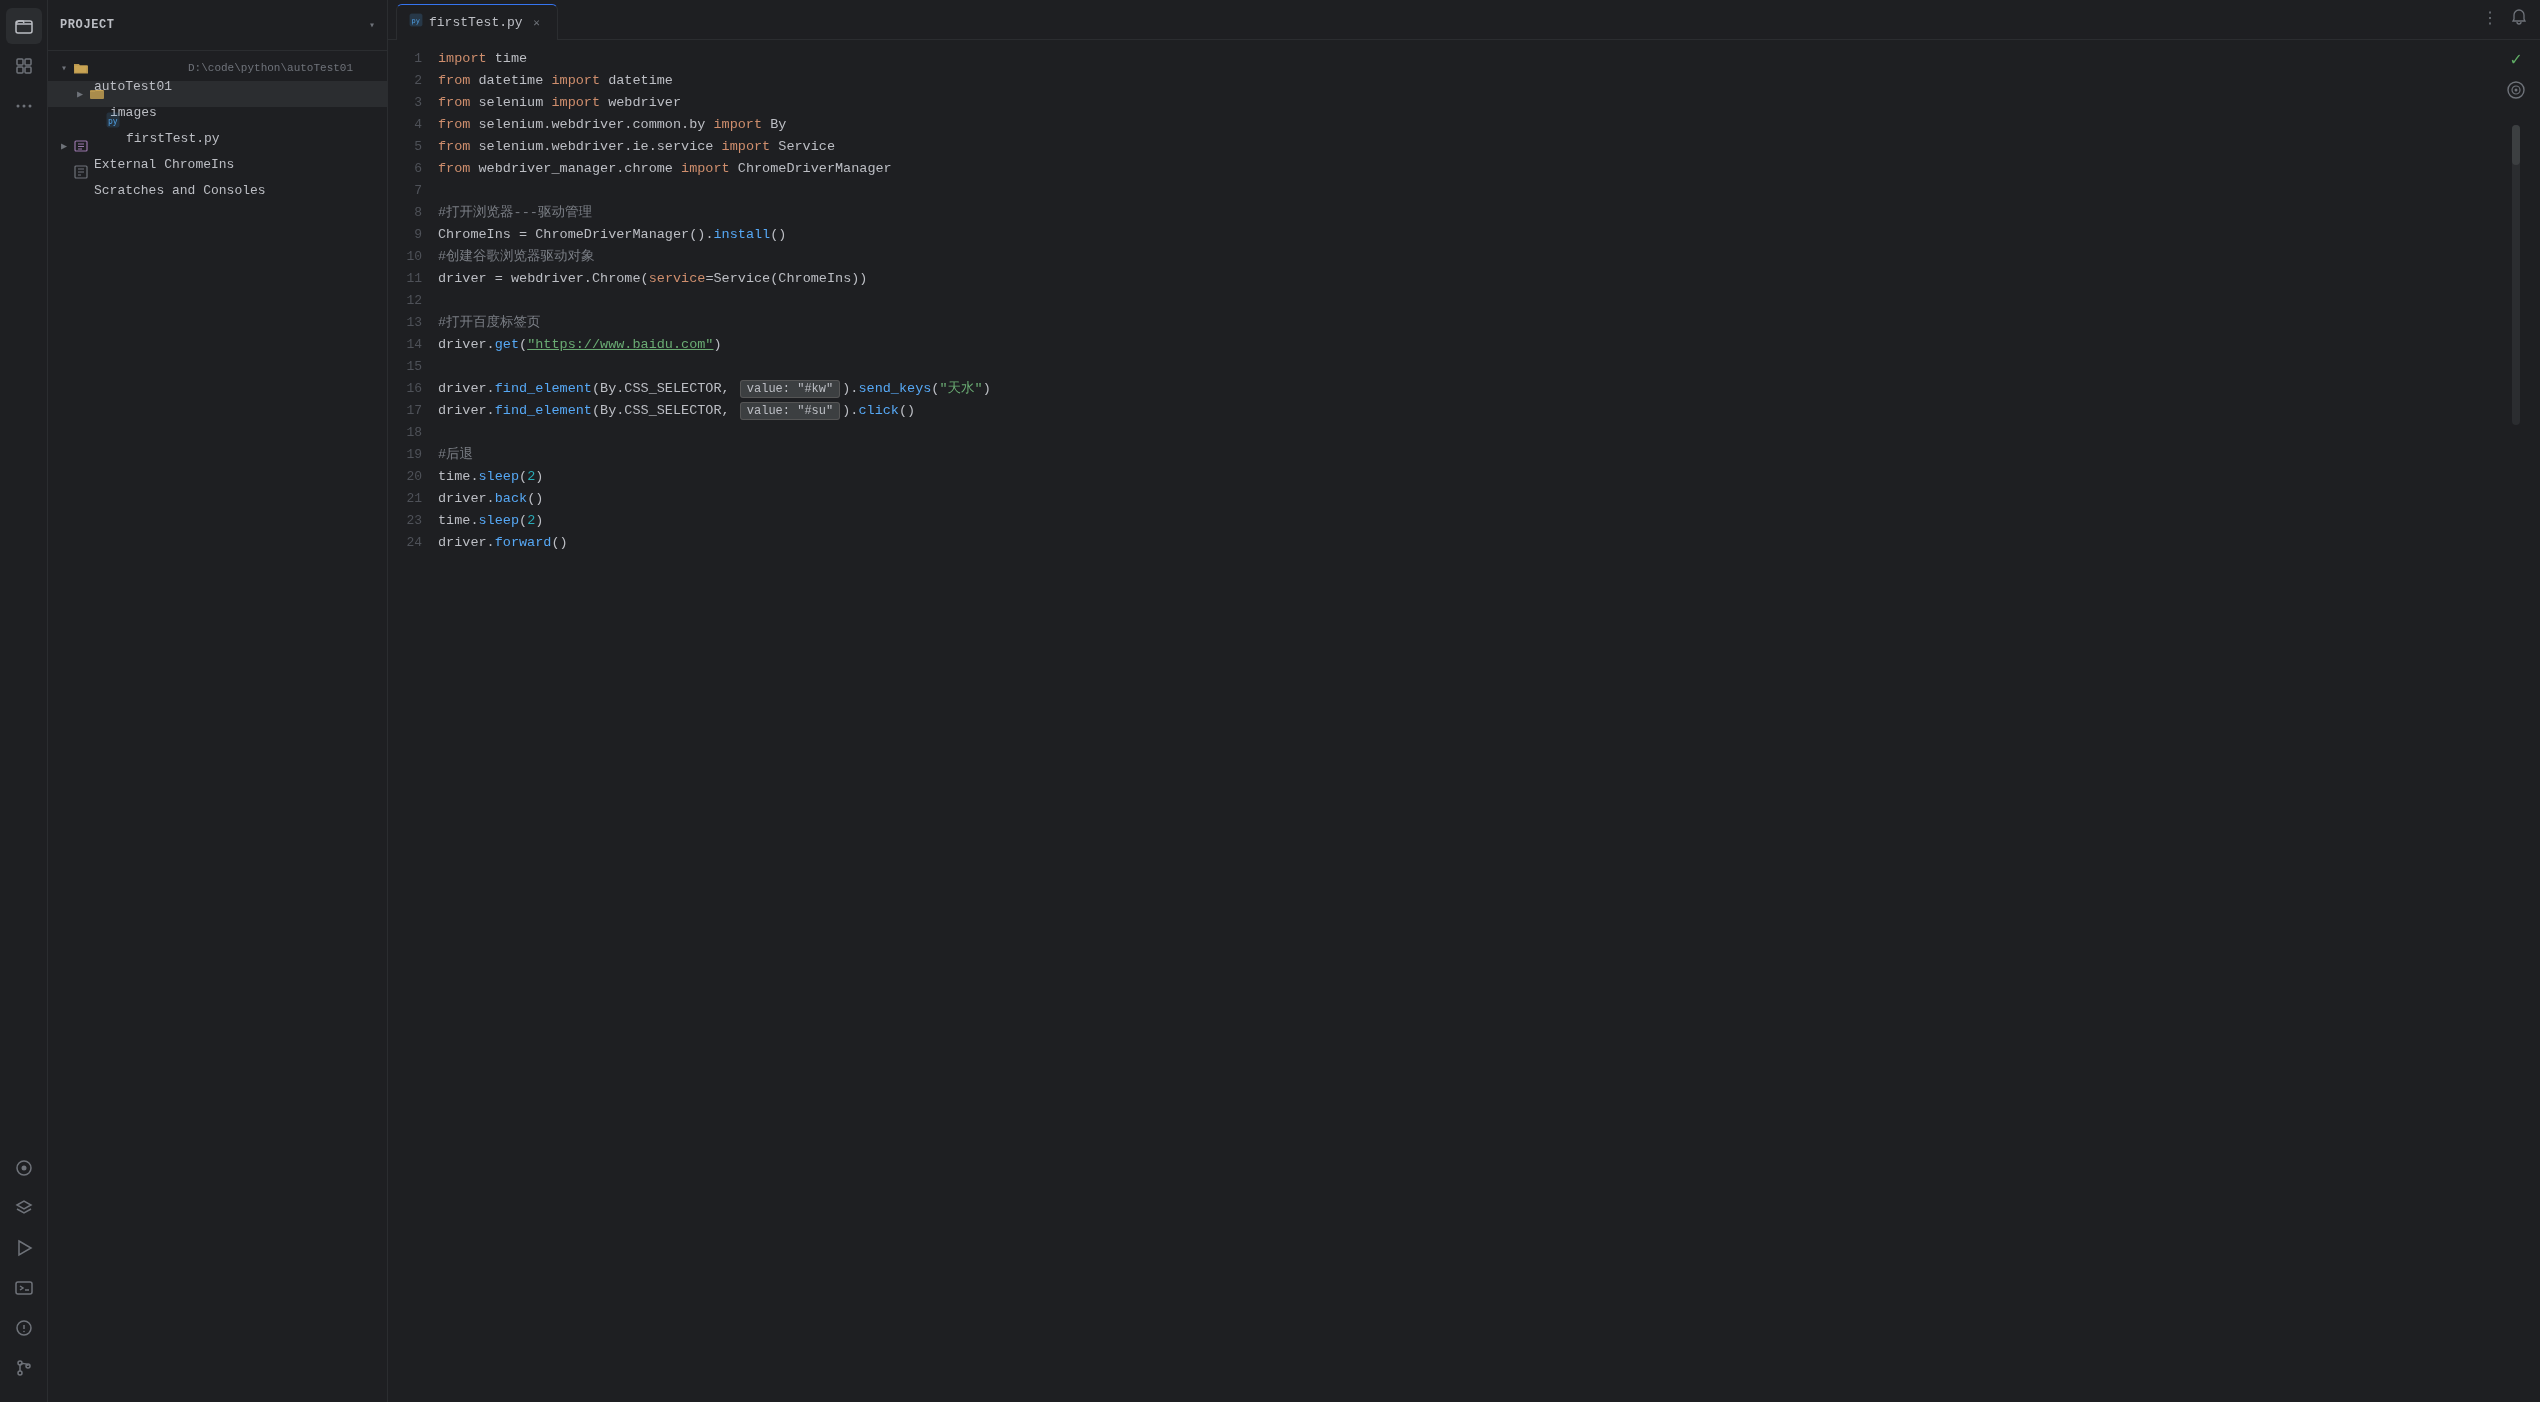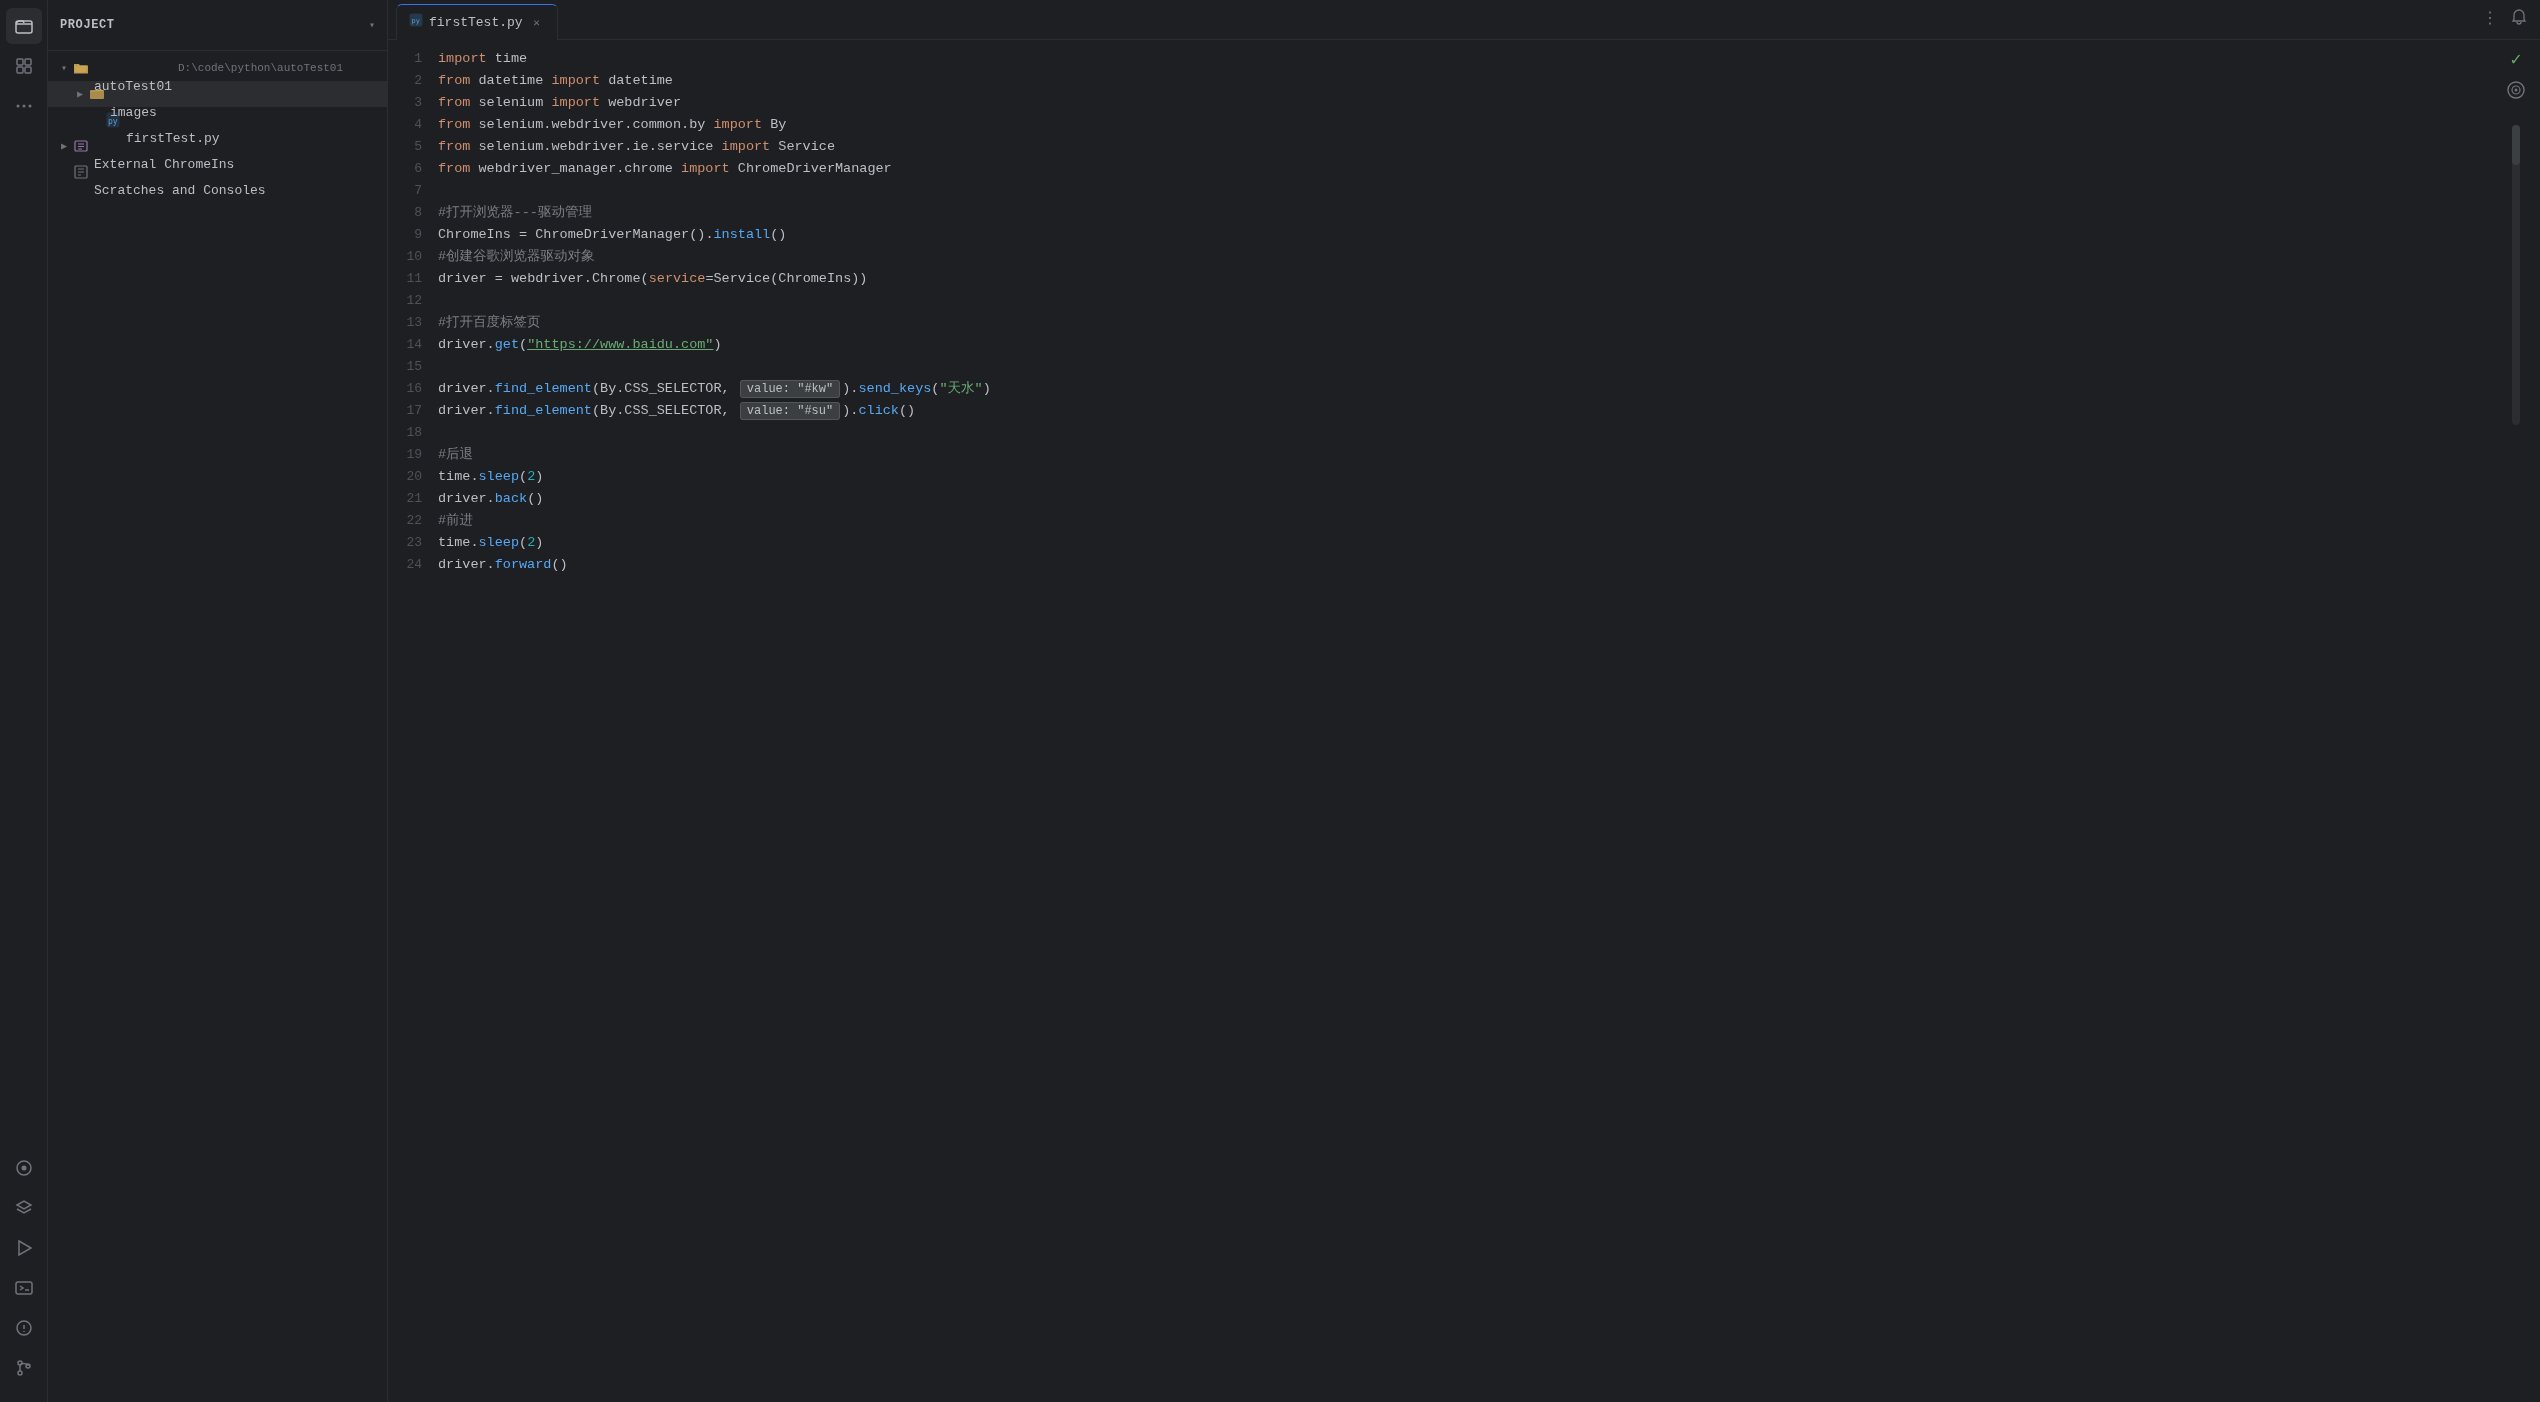--- a/index.html
+++ b/index.html
@@ -127,21 +127,21 @@
       font-size: 13px;
       color: #bcbec4;
       white-space: nowrap;
       overflow: hidden;
       text-overflow: ellipsis;
       margin-top: 36px;
     }
     .tree-label-secondary {
       font-size: 11px;
       color: #6f737a;
-      margin-left: 6px;
+      margin-left: 16px;
     }
 
     
     .folder-icon { color: #c9a454; }
     .python-icon { color: #4e9de0; }
 
     
     .editor-area {
       flex: 1;
       display: flex;
@@ -507,24 +507,20 @@
         </div>
         <div class="editor-line">
           <span class="line-number">20</span>
           <span class="line-content"><span class="module">time</span><span class="module">.</span><span class="func">sleep</span><span class="module">(</span><span class="number">2</span><span class="module">)</span></span>
         </div>
         <div class="editor-line">
           <span class="line-number">21</span>
           <span class="line-content"><span class="module">driver</span><span class="module">.</span><span class="func">back</span><span class="module">()</span></span>
         </div>
         <div class="editor-line">
-          <span class="line-number">22</span>
-          <span class="line-content"><span class="comment">#前进</span></span>
-        </div>
-        <div class="editor-line">
           <span class="line-number">23</span>
           <span class="line-content"><span class="module">time</span><span class="module">.</span><span class="func">sleep</span><span class="module">(</span><span class="number">2</span><span class="module">)</span></span>
         </div>
         <div class="editor-line">
           <span class="line-number">24</span>
           <span class="line-content"><span class="module">driver</span><span class="module">.</span><span class="func">forward</span><span class="module">()</span></span>
         </div>
       </div>
 
     <div style="position:absolute; right:14px; top:8px; display:flex; flex-direction:column; gap:10px; align-items:center;">

